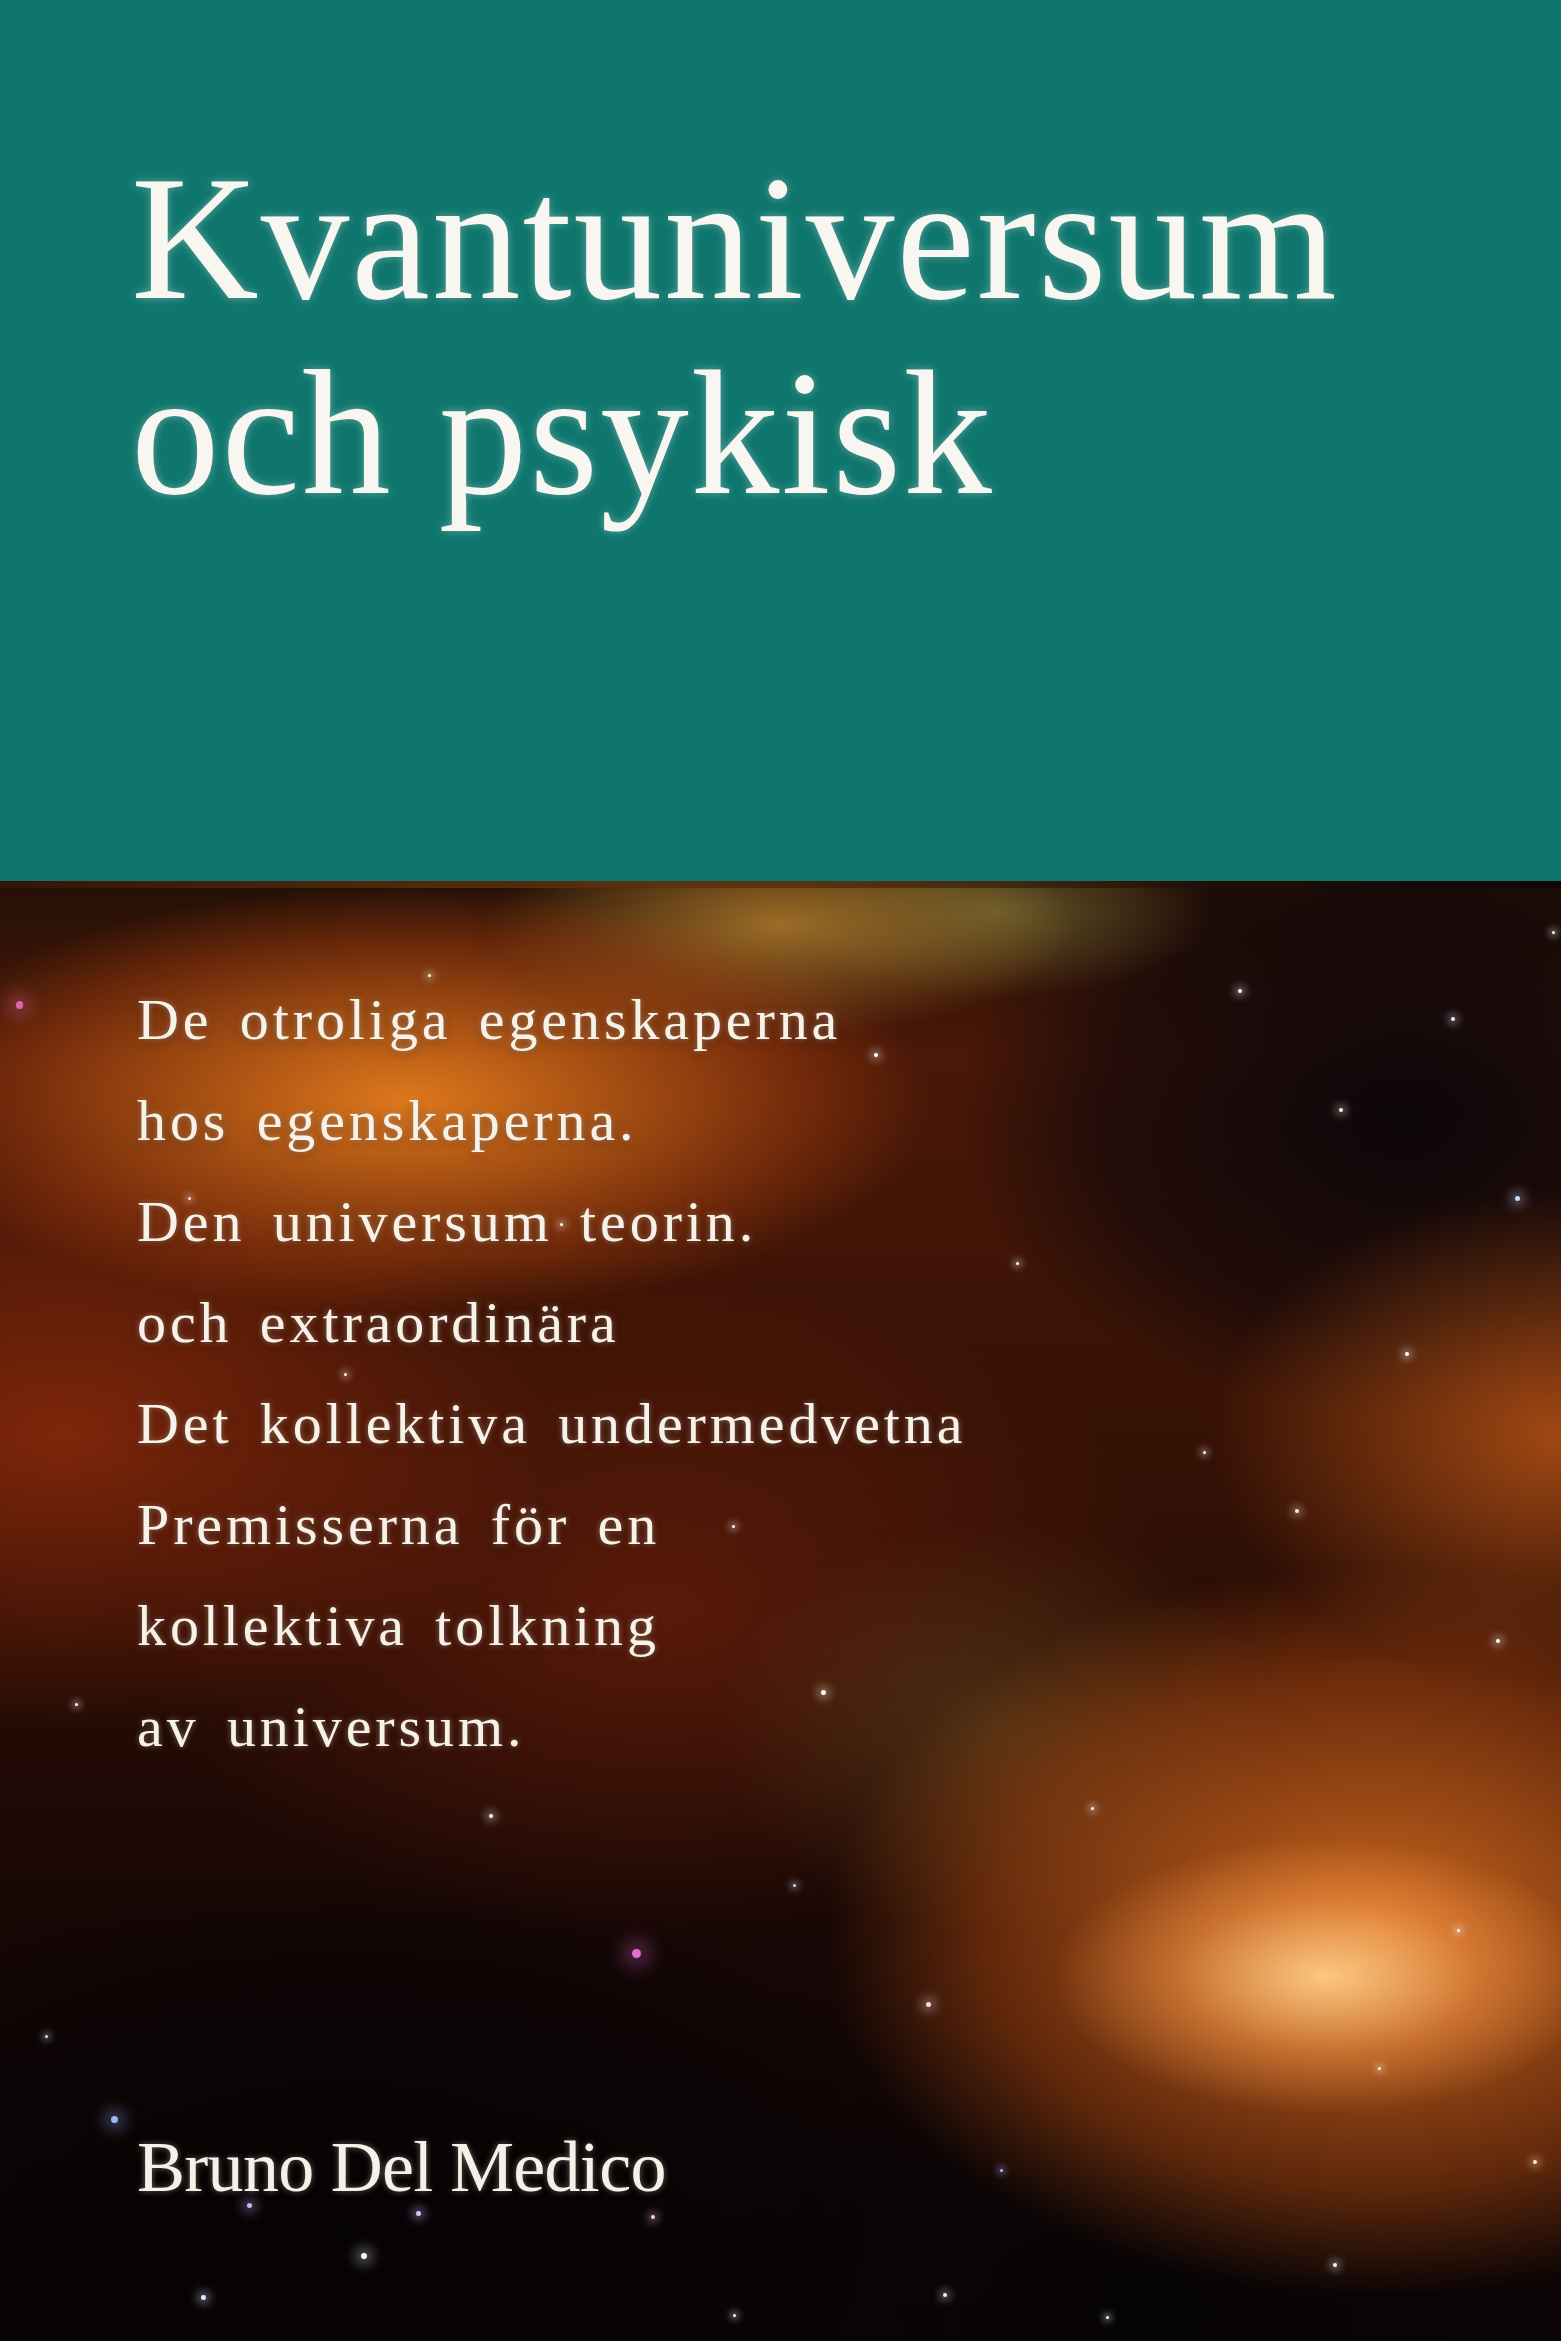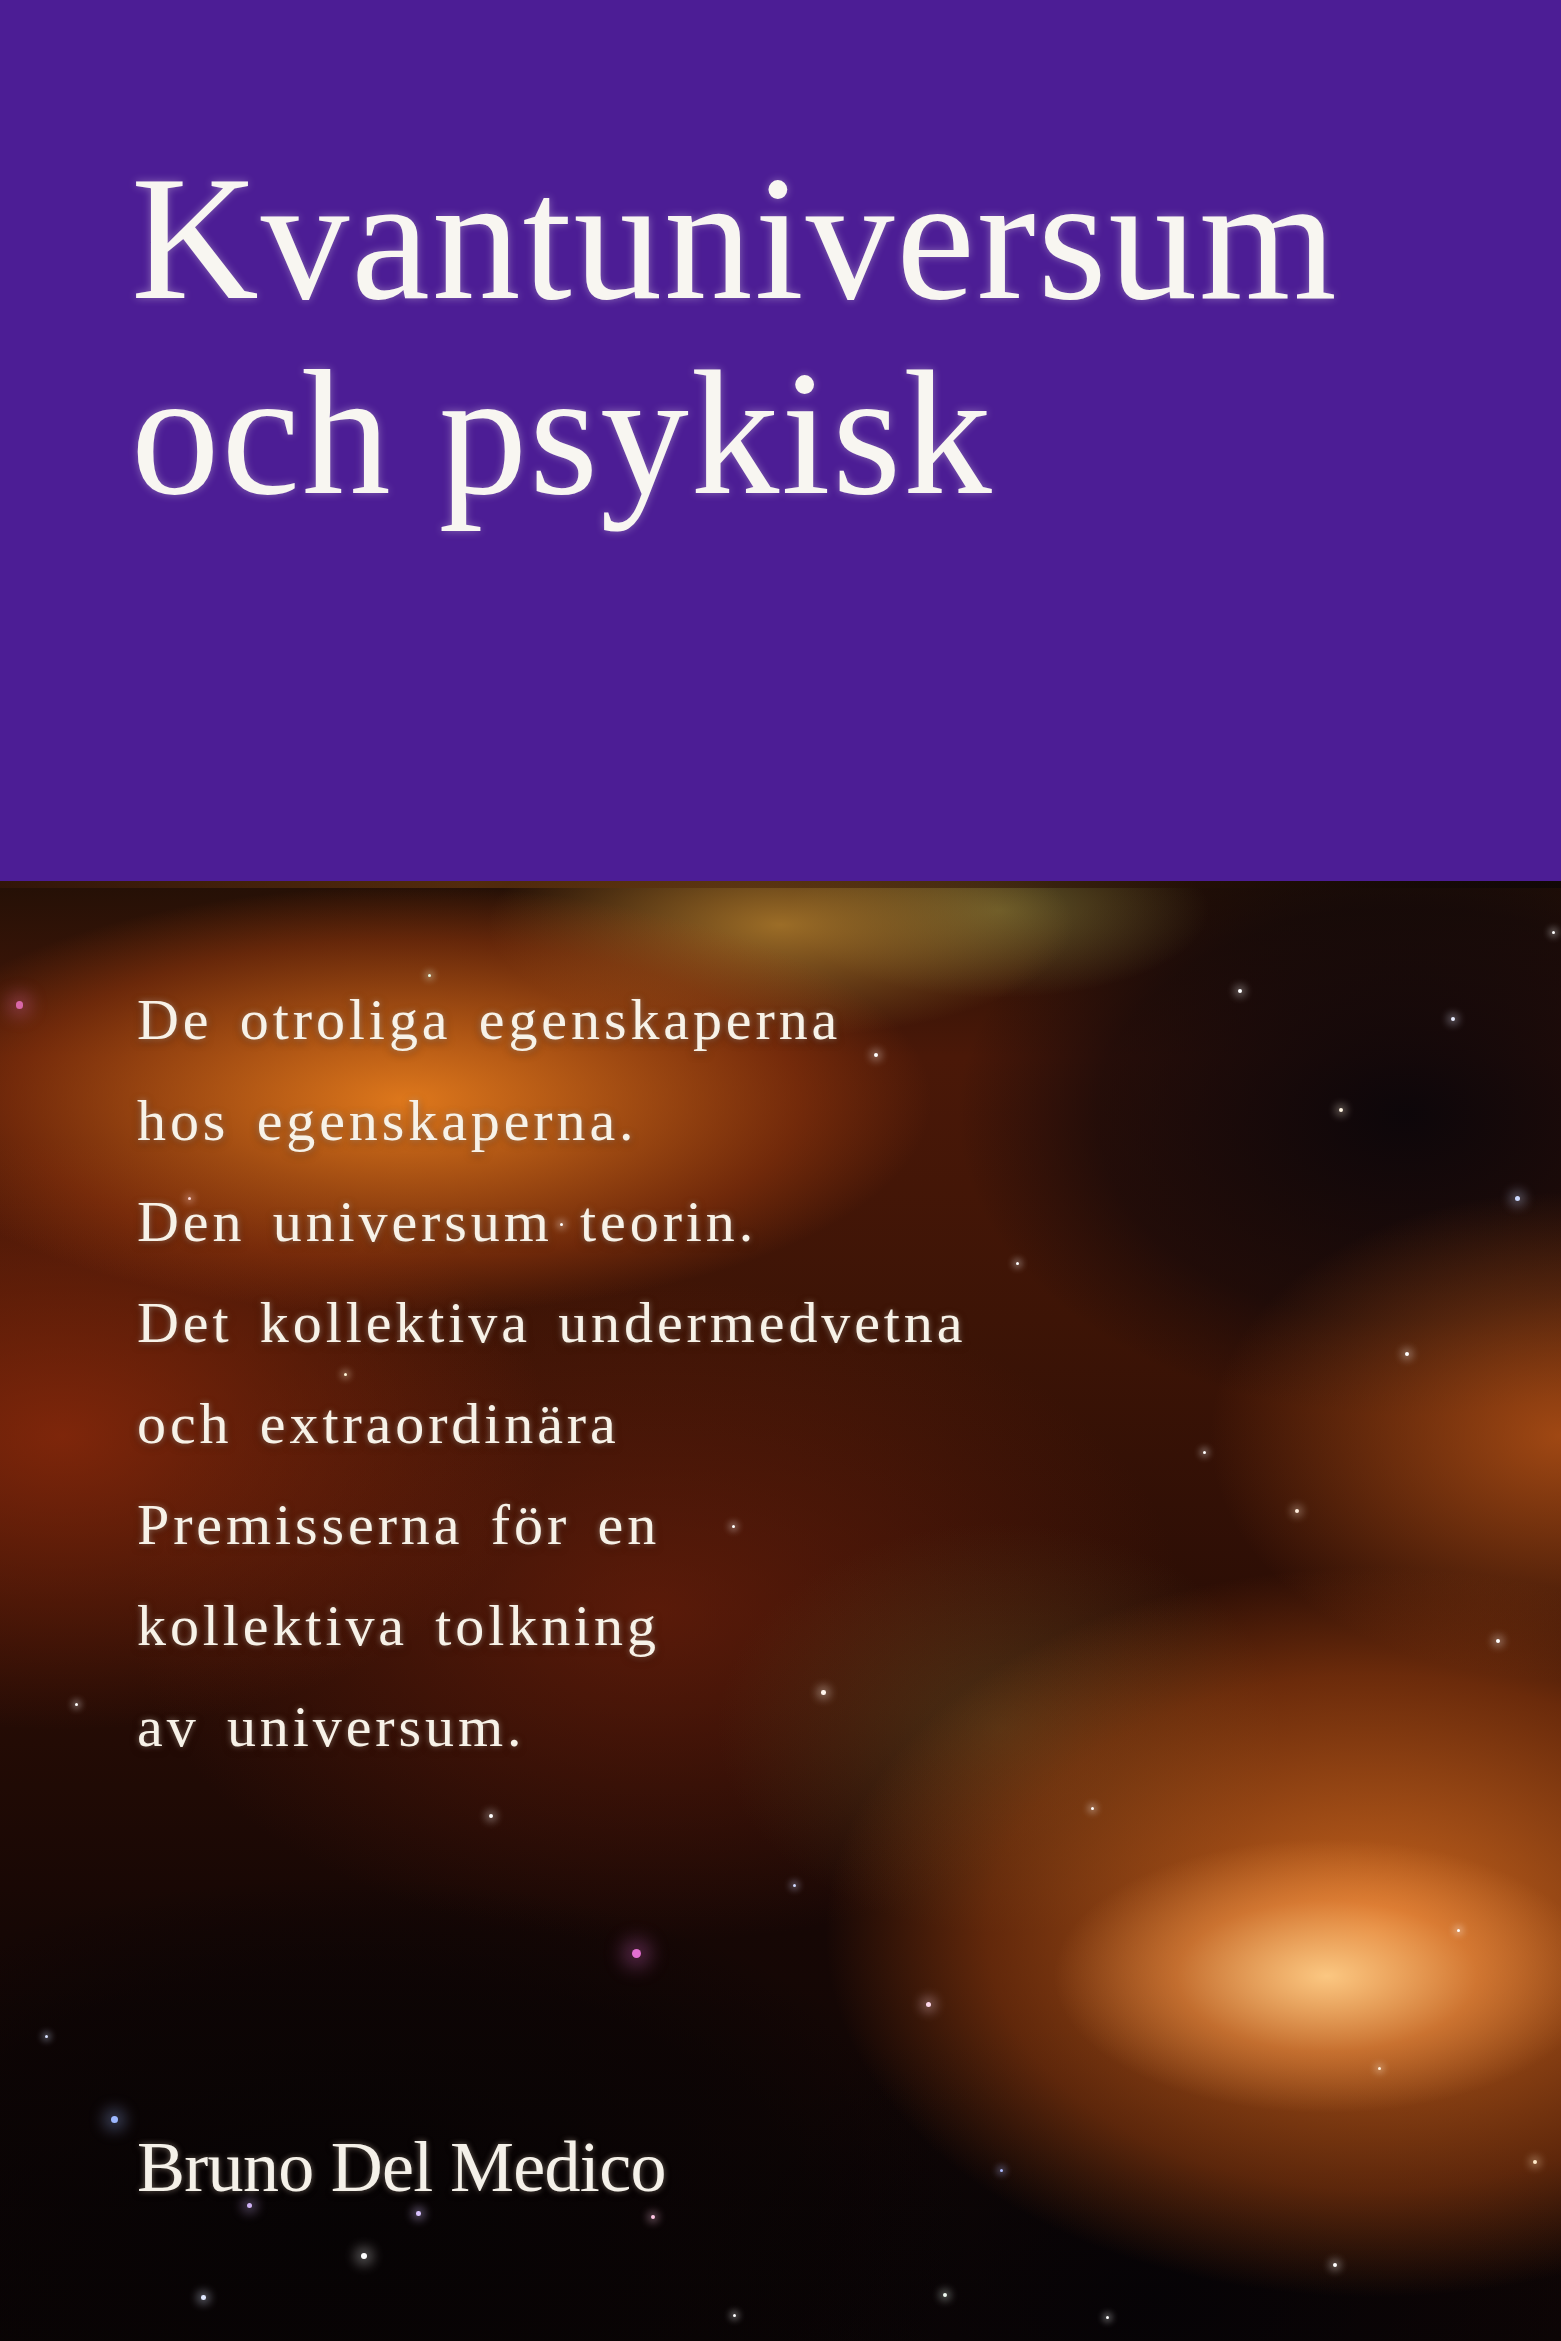--- a/index.html
+++ b/index.html
@@ -4,21 +4,21 @@
 <style>
   html, body {
     margin: 0;
     padding: 0;
     background: #000;
   }
   #cover {
     position: relative;
     width: 1561px;
     height: 2342px;
-    background: #4c1d95;
+    background: #0f766e;
     overflow: hidden;
     font-family: "Liberation Serif", "DejaVu Serif", serif;
   }
 
   
   #nebula {
     position: absolute;
     left: 0;
     top: 881px;
     width: 1561px;
@@ -139,22 +139,22 @@
 
   <div id="title">
     <div>Kvantuniversum</div>
     <div>och psykisk</div>
   </div>
 
   <div id="subtitle">
     <div>De otroliga egenskaperna</div>
     <div>hos egenskaperna.</div>
     <div>Den universum teorin.</div>
+    <div>och extraordinära</div>
     <div>Det kollektiva undermedvetna</div>
-    <div>och extraordinära</div>
     <div>Premisserna för en</div>
     <div>kollektiva tolkning</div>
     <div>av universum.</div>
   </div>
 
   <div id="author">Bruno Del Medico</div>
 
 </div>
 
 

